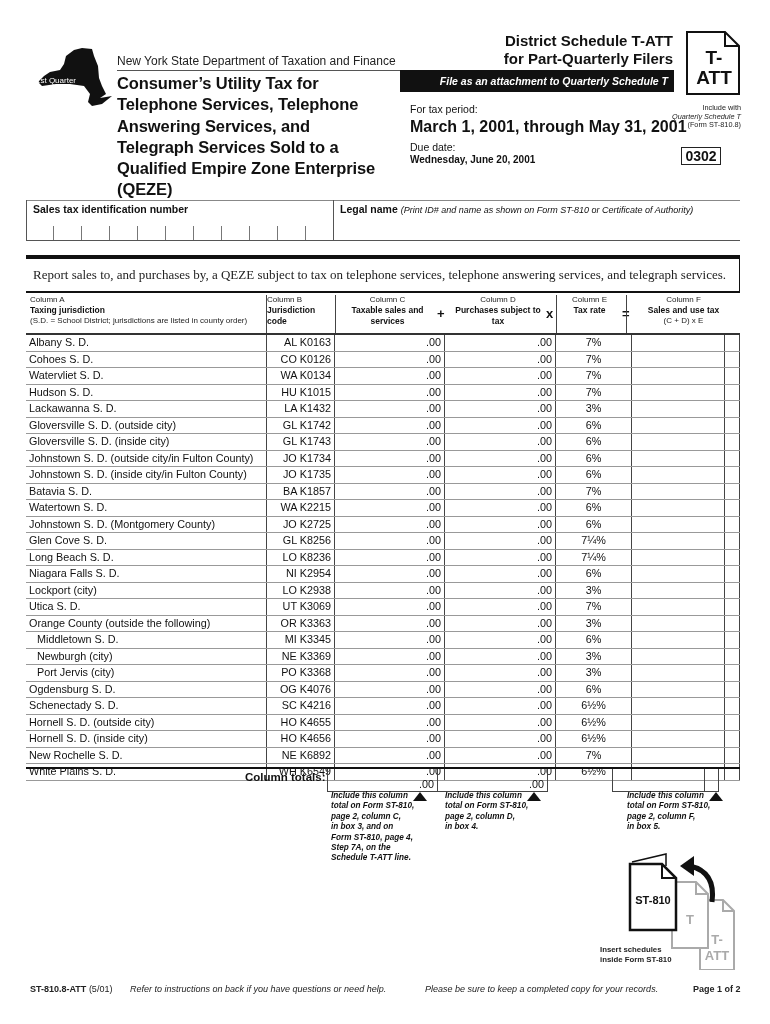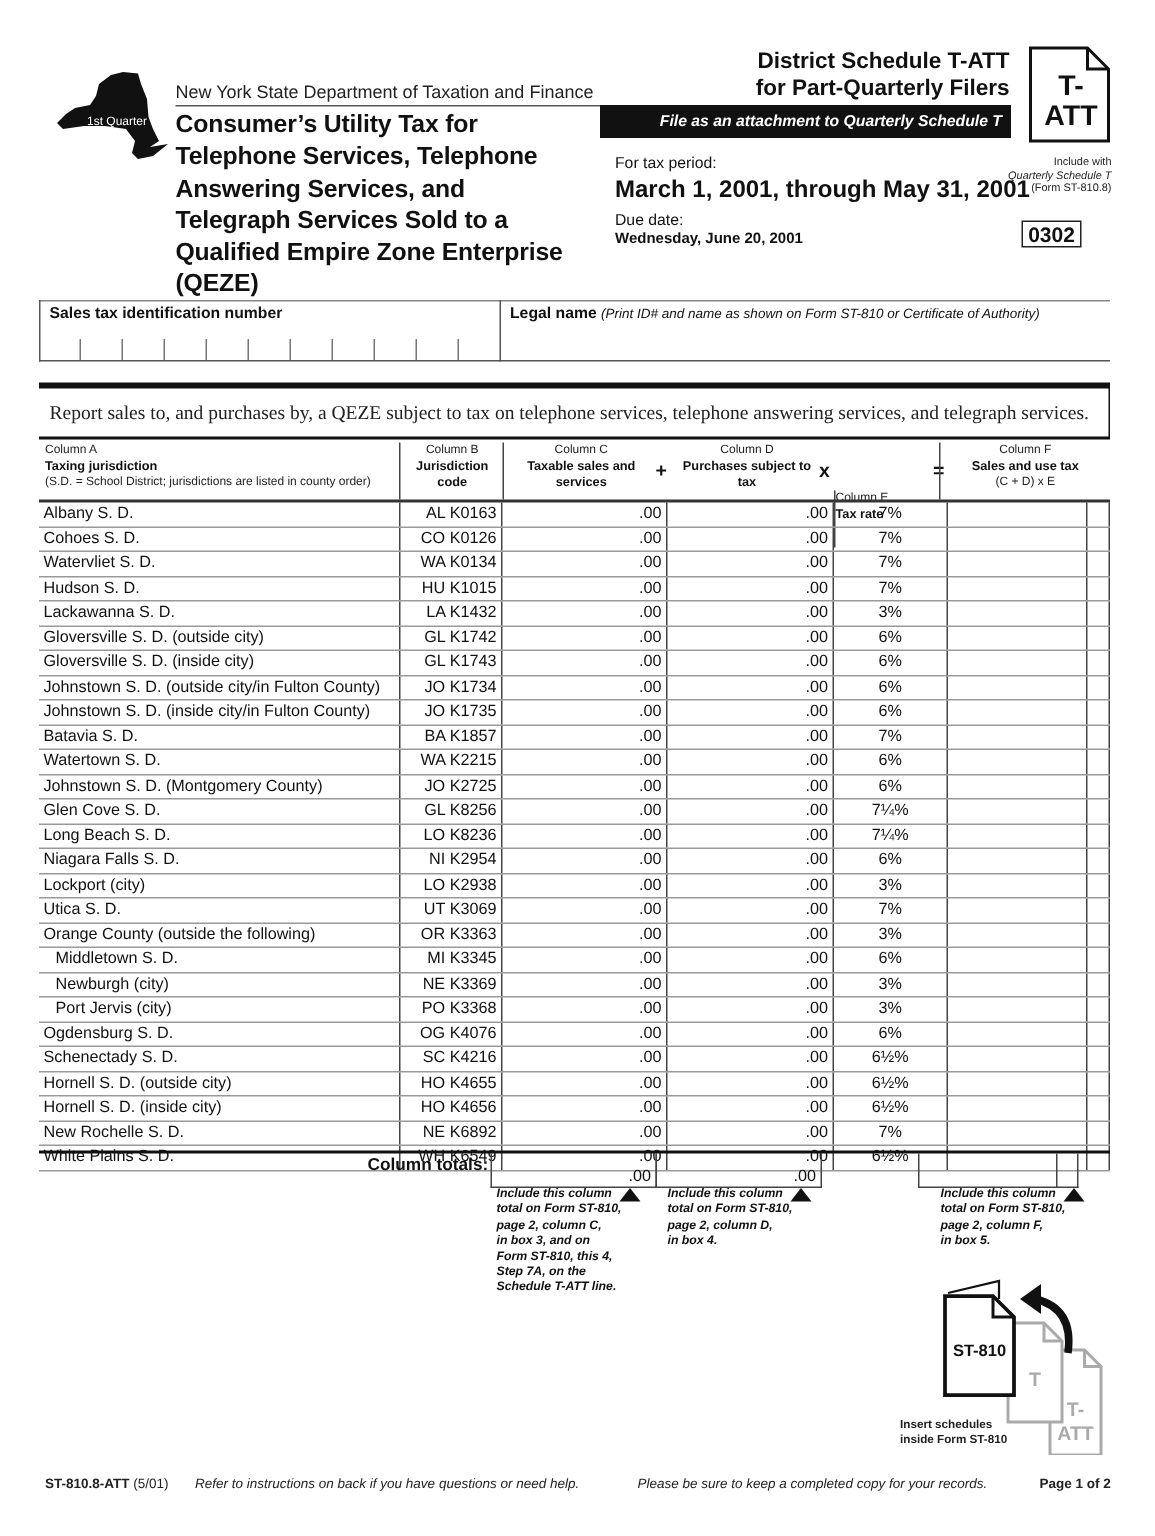--- a/index.html
+++ b/index.html
@@ -1,21 +1,21 @@
 <!DOCTYPE html>
 <html><head>
 <meta charset="utf-8">
 <style>
   html, body { margin:0; padding:0; background:#fff; }
   body { width:770px; height:1024px; position:relative; overflow:hidden; font-family:"Liberation Sans", sans-serif; color:#111; }
   .abs { position:absolute; }
   
   .ny-map { left:36px; top:46px; width:80px; height:64px; }
   .ny-map svg { width:100%; height:100%; display:block; }
-  .quarter-label { left:36px; top:76px; width:62px; text-align:right; color:#fff; font-size:8px; }
+  .quarter-label { left:36px; top:76px; width:62px; text-align:left; color:#fff; font-size:8px; }
   .dept { left:117px; top:54px; font-size:12px; color:#222; }
   .dept-rule { left:117px; top:70px; width:283px; height:1px; background:#555; }
   .main-title { left:117px; top:73px; width:290px; font-weight:bold; font-size:16.5px; line-height:21.3px; letter-spacing:-0.1px; }
   .sched-title { left:430px; top:32px; width:243px; text-align:right; font-size:15px; font-weight:bold; line-height:18px; color:#111; }
   .attach-bar { left:400px; top:70px; width:274px; height:22px; background:#111; color:#fff; font-style:italic; font-weight:bold; font-size:10.5px; line-height:22px; text-align:right; padding-right:6px; box-sizing:border-box; }
   .tatt-icon { left:685px; top:30px; width:56px; height:66px; }
   .tatt-icon svg { width:100%; height:100%; display:block; }
   .tatt-text { left:688px; top:48px; width:52px; text-align:center; font-weight:bold; font-size:19px; line-height:20px; }
   .include-with { left:660px; top:104px; width:81px; text-align:right; font-size:7.3px; line-height:8.5px; color:#222; }
   .period-lbl { left:410px; top:103px; font-size:10.5px; }
@@ -150,36 +150,36 @@
 <div class="abs thick-rule"></div>
 <div class="abs tbl-right-border"></div>
 <div class="abs report-text">Report sales to, and purchases by, a QEZE subject to tax on telephone services, telephone answering services, and telegraph services.</div>
 
 <div class="abs tbl-top"></div>
 <div class="abs col-hdr" style="left:30px;width:236px;">
   <div>Column A</div>
   <b>Taxing jurisdiction</b>
   <div>(S.D. = School District; jurisdictions are listed in county order)</div>
 </div>
-<div class="abs col-hdr" style="left:266px;width:69px;text-align:center;border-left:1px solid #444;height:38px;">
+<div class="abs col-hdr" style="left:266px;width:69px;border-left:1px solid #444;height:38px;">
   <div>Column B</div>
   <b>Jurisdiction</b><br>
   <b>code</b>
 </div>
 <div class="abs col-hdr" style="left:335px;width:103px;text-align:center;border-left:1px solid #444;height:38px;">
   <div>Column C</div>
   <b>Taxable sales and services</b>
 </div>
 <div class="abs op" style="left:437px;">+</div>
 <div class="abs col-hdr" style="left:450px;width:96px;text-align:center;height:38px;">
   <div>Column D</div>
   <b>Purchases subject to tax</b>
 </div>
 <div class="abs op" style="left:546px;">x</div>
-<div class="abs col-hdr" style="left:556px;width:65px;text-align:left;border-left:1px solid #444;height:38px;margin-top:32px;">
+<div class="abs col-hdr" style="left:556px;width:65px;text-align:center;border-left:1px solid #444;height:38px;">
   <div>Column E</div>
   <b>Tax rate</b>
 </div>
 <div class="abs op" style="left:622px;">=</div>
 <div class="abs col-hdr" style="left:626px;width:113px;text-align:center;border-left:1px solid #444;height:38px;">
   <div>Column F</div>
   <b>Sales and use tax</b>
   <div>(C + D) x E</div>
 </div>
 <div class="abs hdr-bottom"></div>
@@ -435,21 +435,21 @@
 <div class="abs tot-box tot-c">.00</div>
 <div class="abs tot-box tot-d">.00</div>
 <div class="abs tot-box tot-f"></div>
 <div class="abs tot-box tot-f2"></div>
 
 <div class="abs note" style="left:331px;">
   <div>Include this column</div>
   <div>total on Form ST-810,</div>
   <div>page 2, column C,</div>
   <div>in box 3, and on</div>
-  <div>Form ST-810, this 4,</div>
+  <div>Form ST-810, page 4,</div>
   <div>Step 7A, on the</div>
   <div>Schedule T-ATT line.</div>
 </div>
 <div class="abs tri" style="left:413px;top:792px;"></div>
 <div class="abs note" style="left:445px;">
   <div>Include this column</div>
   <div>total on Form ST-810,</div>
   <div>page 2, column D,</div>
   <div>in box 4.</div>
 </div>

